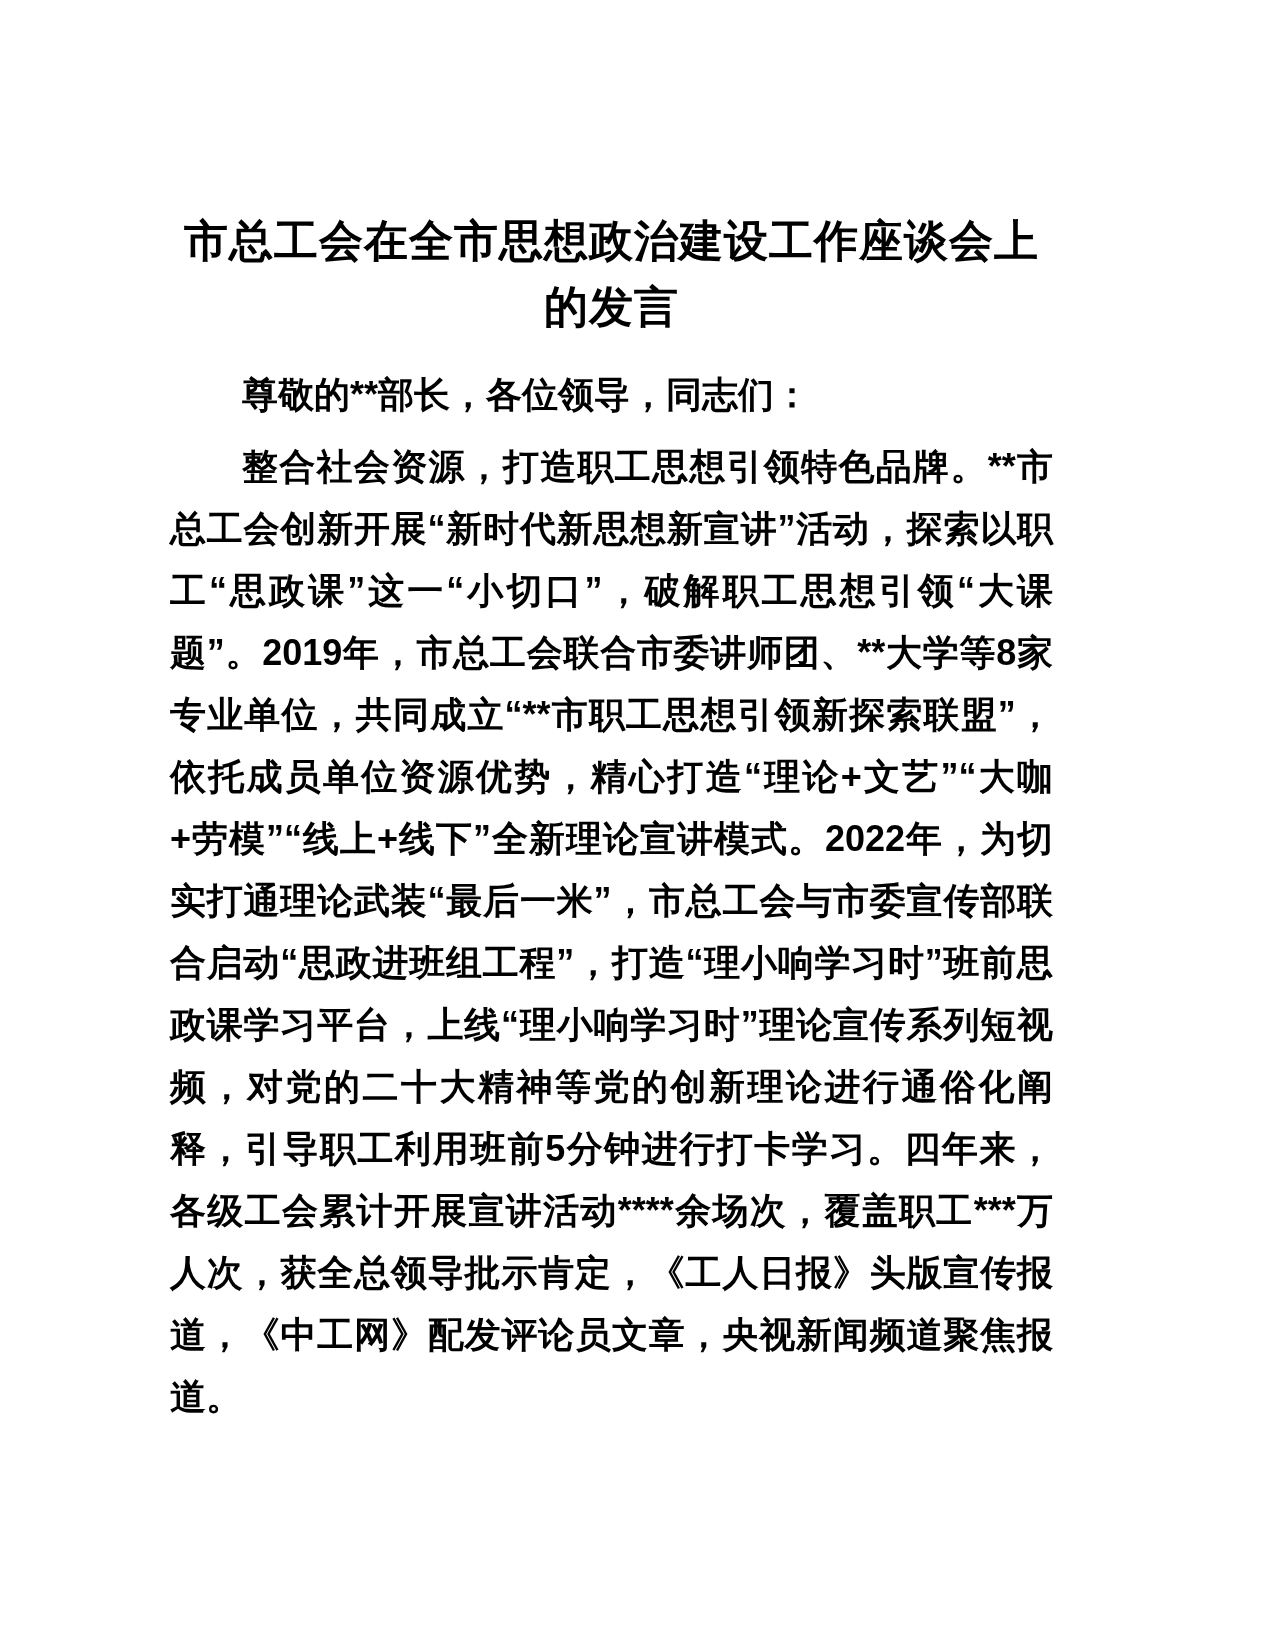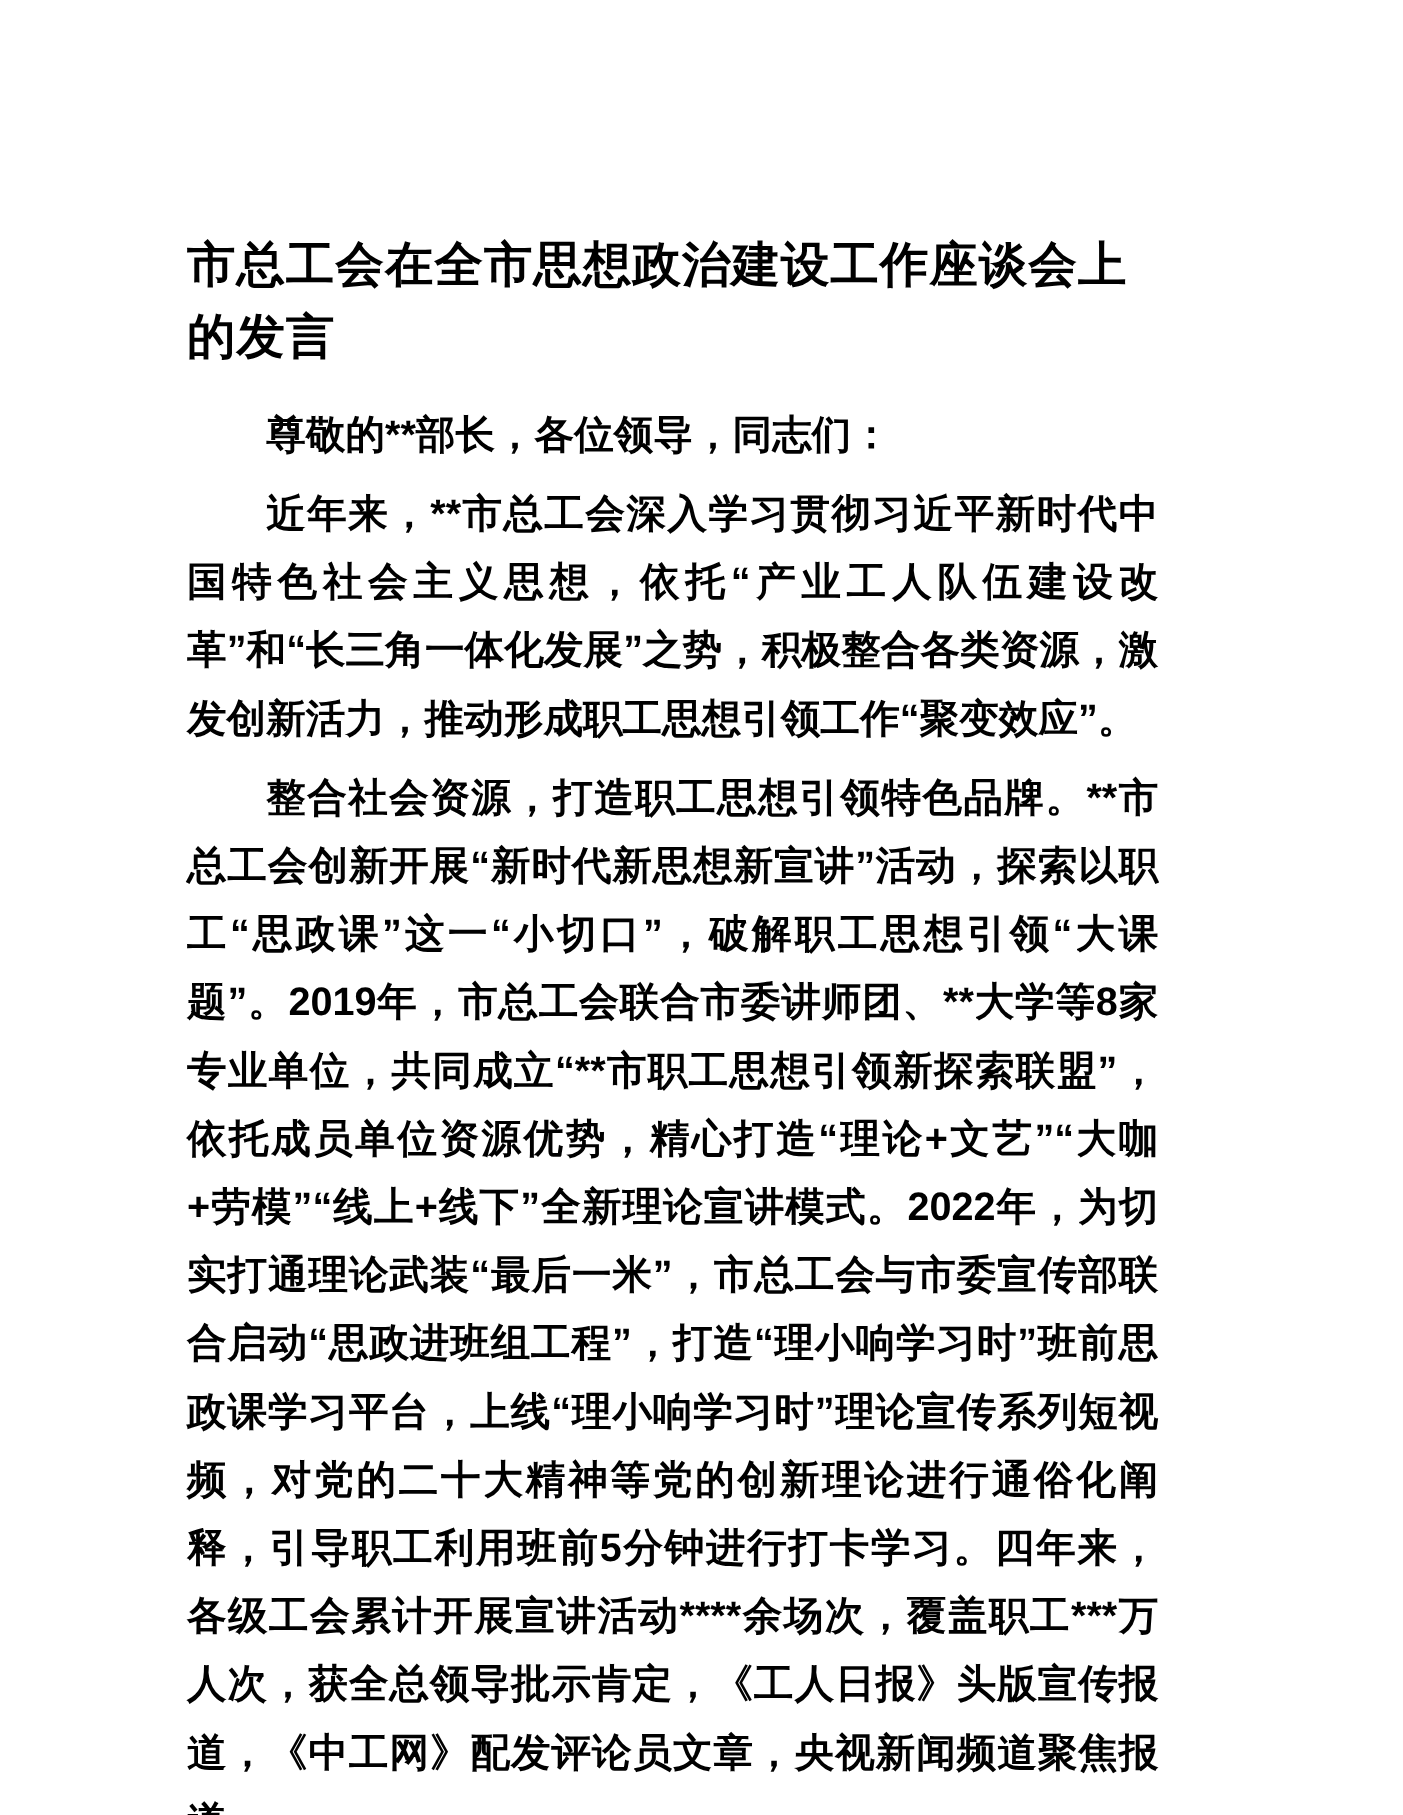--- a/index.html
+++ b/index.html
@@ -16,20 +16,21 @@
       height: 1650px;
       padding: 208px 222px 60px 170px;
       background: #ffffff;
       overflow: hidden;
     }
     .doc-title {
       margin: 0 0 24px 0;
       font-size: 44px;
       line-height: 66px;
       font-weight: 700;
+      text-align: center;
       letter-spacing: 1px;
     }
     .para {
       margin: 0;
       font-size: 36px;
       line-height: 62px;
       font-weight: 700;
       text-align: justify;
       text-indent: 2em;
       word-break: break-all;
@@ -37,16 +38,15 @@
     .para + .para { margin-top: 10px; }
   </style>
 </head>
 <body>
 
 <div class="page">
   <h1 class="doc-title">市总工会在全市思想政治建设工作座谈会上的发言</h1>
 
   <p class="para">尊敬的**部长，各位领导，同志们：</p>
 
-  <p class="para">近年来，**市总工会深入学习贯彻习近平新时代中国特色社会主义思想，依托“产业工人队伍建设改革”和“长三角一体化发展”之势，积极整合各类资源，激发创新活力，推动形成职工思想引领工作“聚变效应”。</p>
 
   <p class="para">整合社会资源，打造职工思想引领特色品牌。**市总工会创新开展“新时代新思想新宣讲”活动，探索以职工“思政课”这一“小切口”，破解职工思想引领“大课题”。2019年，市总工会联合市委讲师团、**大学等8家专业单位，共同成立“**市职工思想引领新探索联盟”，依托成员单位资源优势，精心打造“理论+文艺”“大咖+劳模”“线上+线下”全新理论宣讲模式。2022年，为切实打通理论武装“最后一米”，市总工会与市委宣传部联合启动“思政进班组工程”，打造“理小响学习时”班前思政课学习平台，上线“理小响学习时”理论宣传系列短视频，对党的二十大精神等党的创新理论进行通俗化阐释，引导职工利用班前5分钟进行打卡学习。四年来，各级工会累计开展宣讲活动****余场次，覆盖职工***万人次，获全总领导批示肯定，《工人日报》头版宣传报道，《中工网》配发评论员文章，央视新闻频道聚焦报道。</p>
 </div>
 
 </body></html>

